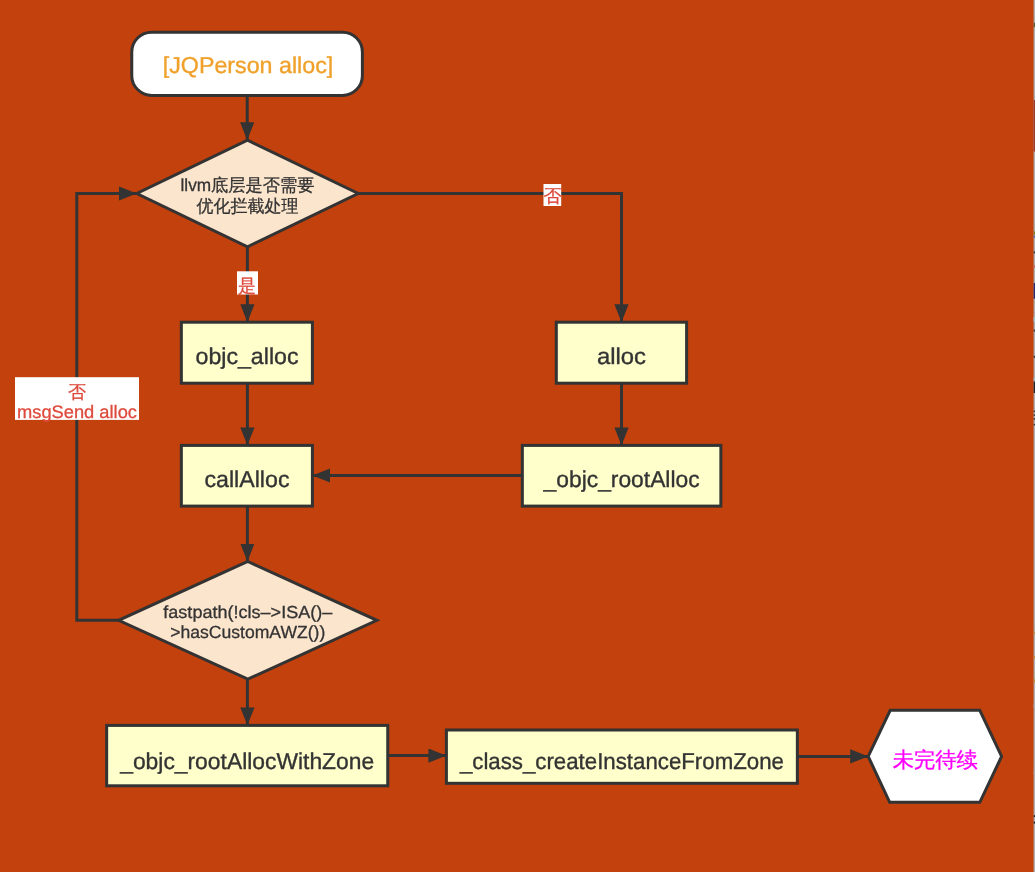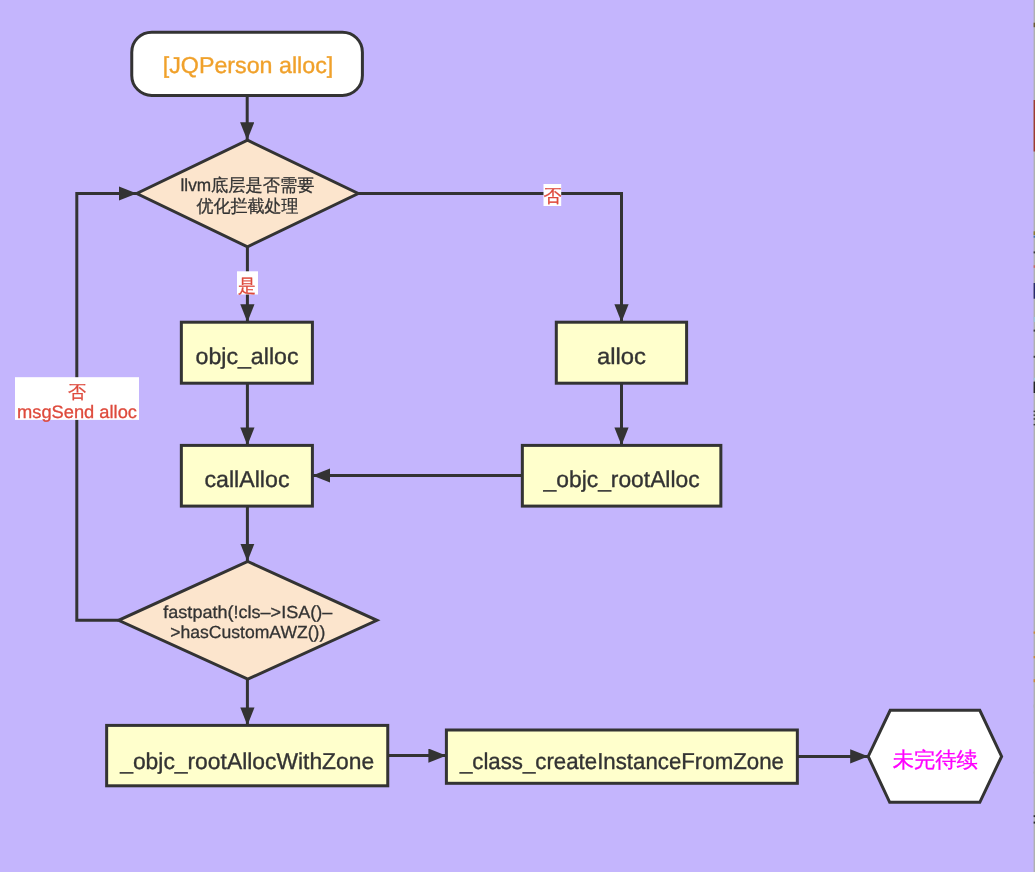--- a/index.html
+++ b/index.html
@@ -1,19 +1,19 @@
 <!DOCTYPE html>
 <html><head>
 <meta charset="utf-8">
 <title>alloc flowchart</title>
 <style>
   html,body{margin:0;padding:0;background:#ffffff;}
   body{width:1035px;height:872px;overflow:hidden;
        font-family:"Liberation Sans",sans-serif;}
-  #stage{position:relative;width:1035px;height:872px;background:#c4b5fd;}
+  #stage{position:relative;width:1035px;height:872px;background:#c2410c;}
   svg#flow{display:block;position:absolute;left:0;top:0;}
   text{font-family:"Liberation Sans",sans-serif;text-rendering:geometricPrecision;transform:translateZ(0);}
 
   .nlbl{font-size:23px;fill:#333333;stroke:#333333;stroke-width:0.35;}
   .dlbl{font-size:17.5px;fill:#333333;stroke:#333333;stroke-width:0.3;}
   .elbl{font-size:18px;fill:#de4a3c;stroke:#de4a3c;stroke-width:0.3;}
   .elbl2{font-size:18px;fill:#de4a3c;stroke:#de4a3c;stroke-width:0.3;}
   .startlbl{font-size:23px;fill:#f0a12b;stroke:#f0a12b;stroke-width:0.35;}
   .endlbl{font-size:21.3px;fill:#ff00ff;stroke:#ff00ff;stroke-width:0.3;}
   .shp{stroke:#333333;stroke-width:3;stroke-linejoin:miter;}

